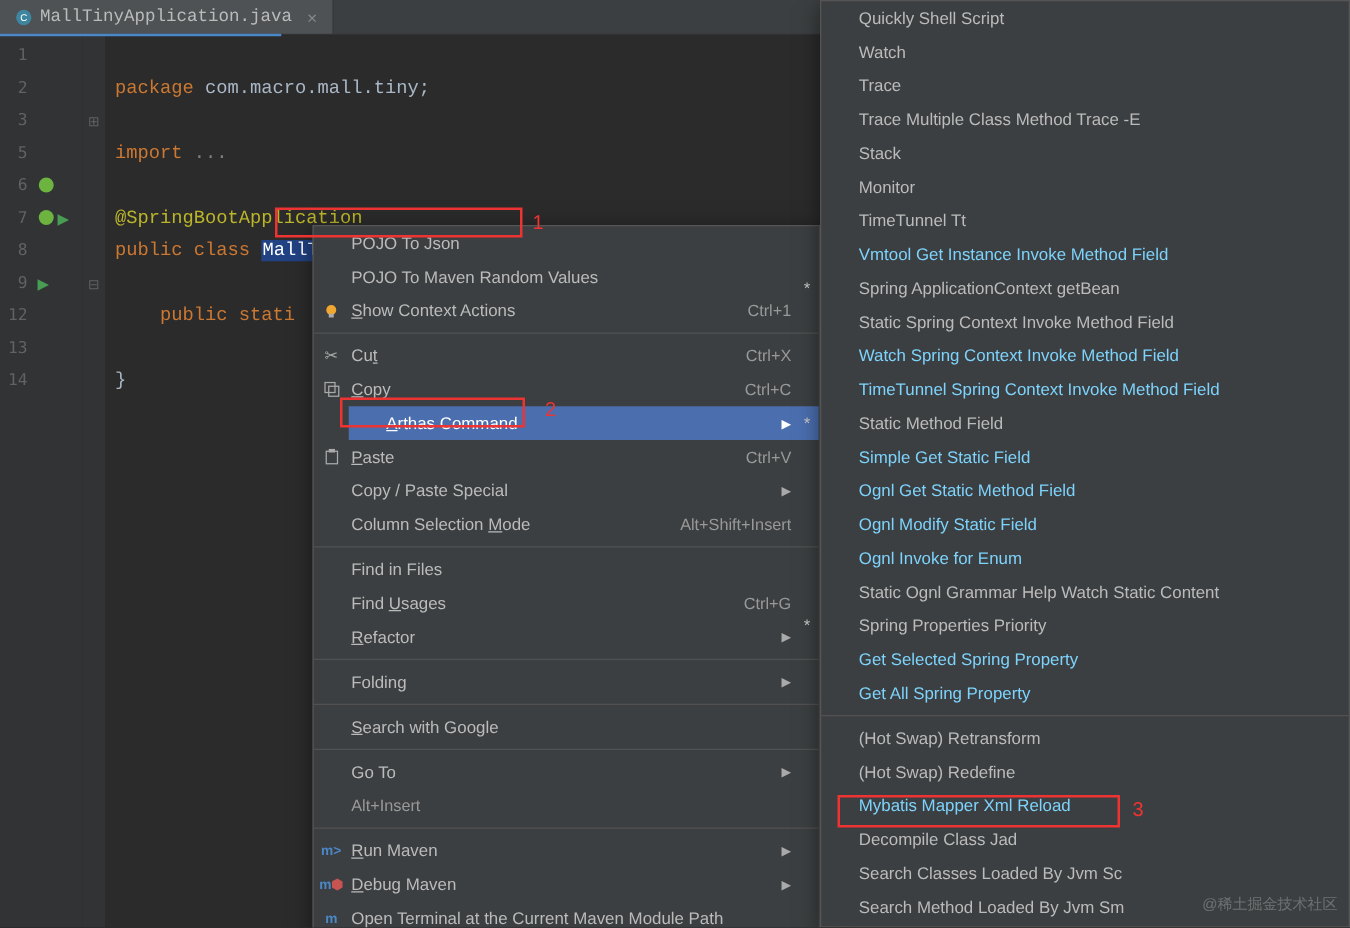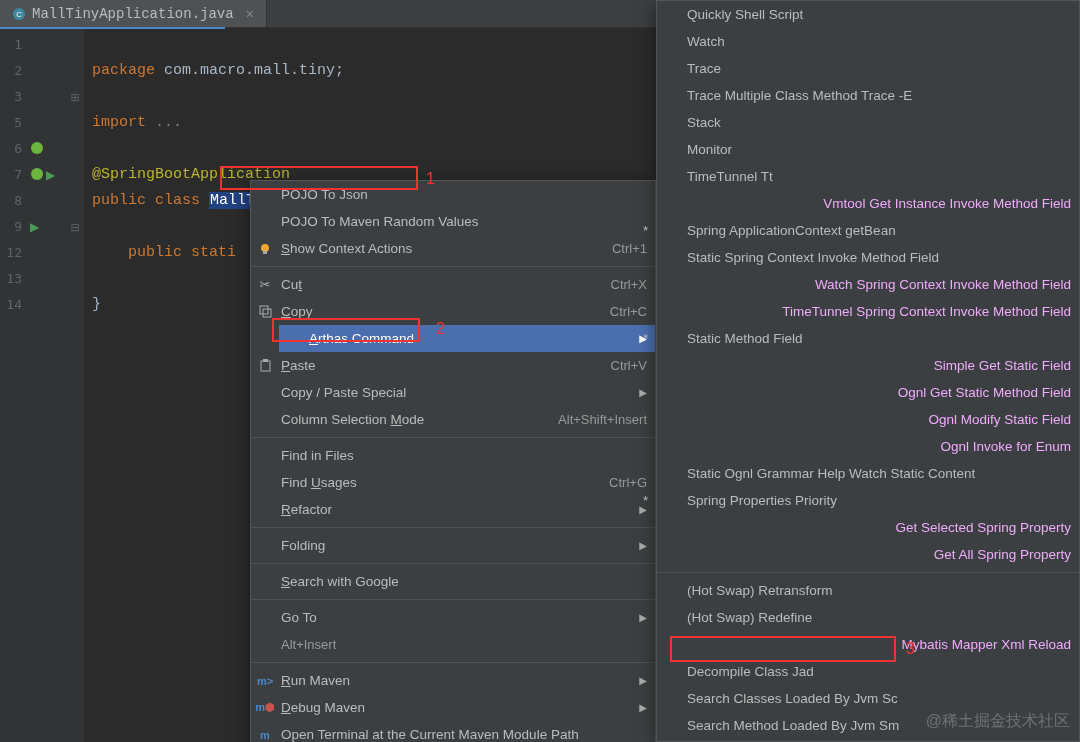--- a/index.html
+++ b/index.html
@@ -73,46 +73,46 @@
       box-shadow: 0 4px 16px rgba(0,0,0,0.5);
       color: #bbbbbb;
       font-size: 13.5px;
     }
     .ctx1 { left: 250px; top: 180px; width: 406px; }
     .ctx2 { left: 656px; top: 0; width: 424px; height: 742px; }
     .menu-row {
       display: flex;
       align-items: center;
       height: 27px;
-      padding: 0 8px 0 30px;
+      padding: 0 22px 0 30px;
       position: relative;
     }
     .menu-row.hl { background: #4b6eaf; color: #fff; margin-left: 28px; }
     .menu-row .label { flex: 1; }
     .menu-row .short { color: #999; font-size: 13px; }
     .menu-sep { height: 1px; background: #515151; margin: 4px 0; }
     .menu-icon { position: absolute; left: 6px; width: 16px; height: 16px; display:flex; align-items:center; justify-content:center; }
     .menu-arrow { color: #aaa; font-size: 10px; margin-left: 8px; }
     .menu-row.hl .menu-arrow { color: #fff; }
     .menu-star { position: absolute; left: -14px; color: #bbb; }
-    .dim { color: #f0abfc; text-align: right; }
+    .dim { color: #7dd3fc; }
     .hl-box { position: absolute; border: 2px solid #e33; }
     .hb1 { left: 220px; top: 166px; width: 198px; height: 24px; }
     .hb2 { left: 272px; top: 318px; width: 148px; height: 24px; }
     .hb3 { left: 670px; top: 636px; width: 226px; height: 26px; }
     .anno { position: absolute; color: #e33; font-size: 16px; font-weight: 400; }
     .a1 { left: 426px; top: 170px; }
     .a2 { left: 436px; top: 320px; }
     .a3 { left: 906px; top: 640px; }
     .watermark {
       position: absolute;
       right: 10px;
       bottom: 10px;
       color: rgba(255,255,255,0.25);
-      font-size: 16px;
+      font-size: 12px;
     }
     .run-arrow { color:#499c54; font-size:12px; }
     .spring-icon { color:#6db33f; }
     u { text-decoration: underline; }
   </style>
 </head>
 <body>
 
 <div class="tab-bar">
   <div class="tab">

